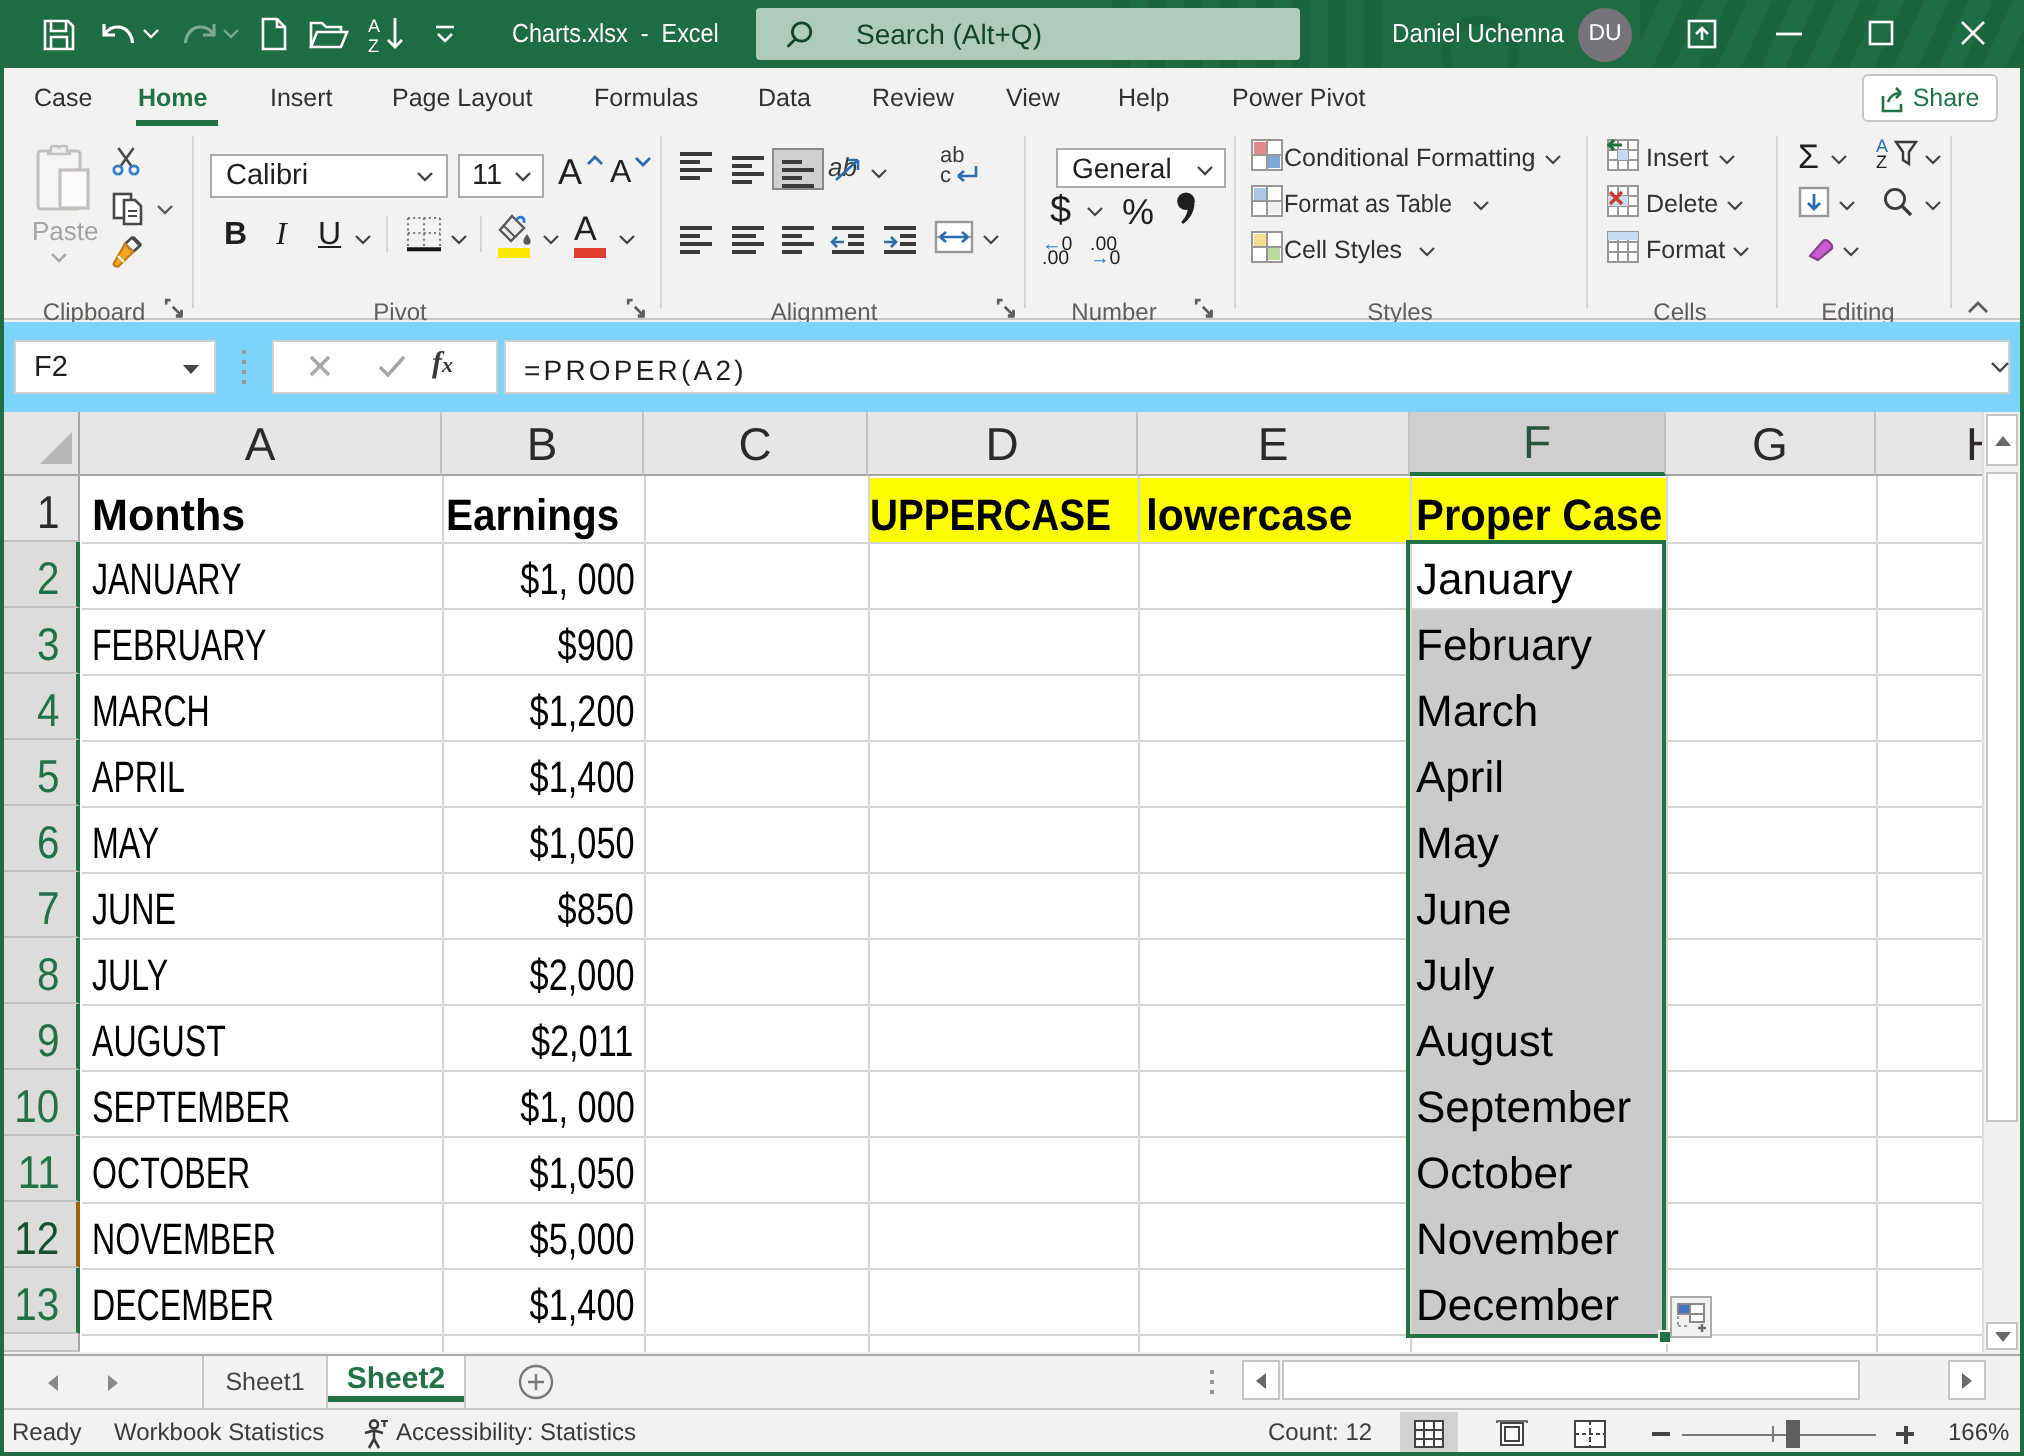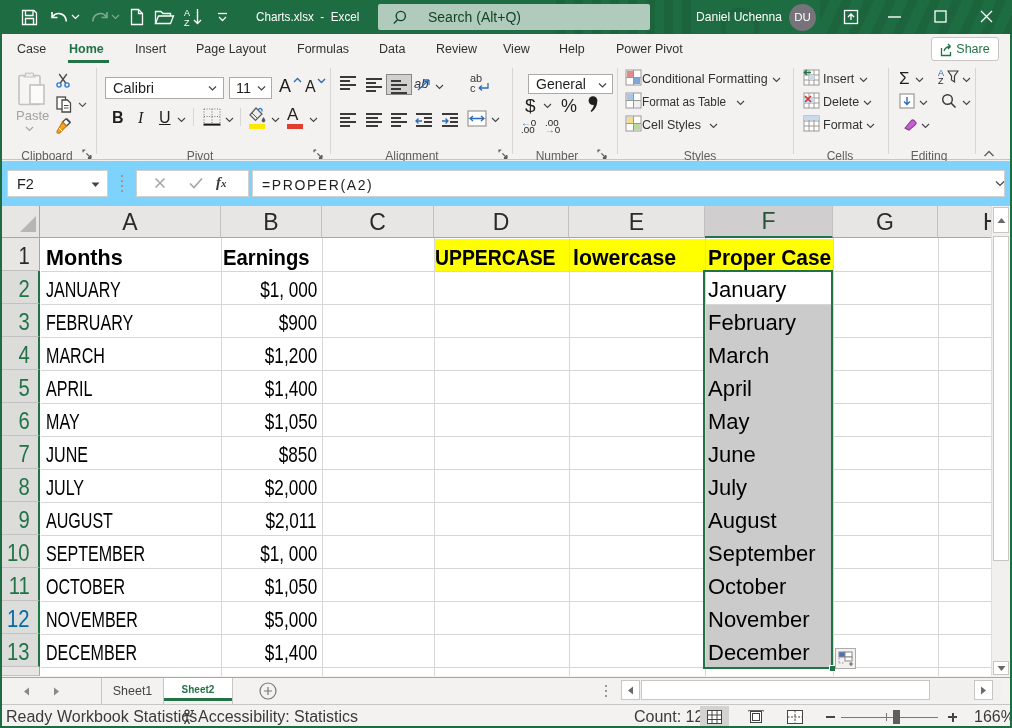--- a/index.html
+++ b/index.html
@@ -38,21 +38,21 @@
 .cell{position:absolute;font-size:22px;color:#000;line-height:33px;padding-top:2px;white-space:nowrap;overflow:hidden}
 .num{text-align:right}
 .sqz{display:inline-block;transform:scaleX(0.73);transform-origin:0 50%}
 .sqzr{display:inline-block;transform:scaleX(0.78);transform-origin:100% 50%}
 .sqzh{display:inline-block;transform:scaleX(0.88);transform-origin:100% 50%}
 .gline-v{position:absolute;width:1px;background:#d6d6d6}
 .gline-h{position:absolute;height:1px;background:#d6d6d6}
 
 #sheetbar{left:0;top:677px;width:1012px;height:26px;background:#f3f2f1;border-top:1px solid #aaa8a6}
 
-#status{left:0;top:704px;width:1012px;height:24px;background:#f3f2f1;border-top:1px solid #c8c6c4;font-size:16px;color:#3b3a39}
+#status{left:0;top:704px;width:1012px;height:24px;background:#f3f2f1;border-top:1px solid #c8c6c4;font-size:12px;color:#3b3a39}
 #frame-l{left:0;top:34px;width:2px;height:692px;background:#1e6c41}
 #frame-r{left:1010px;top:34px;width:2px;height:692px;background:#1e6c41}
 #frame-b{left:0;top:726px;width:1012px;height:2px;background:#1e6c41}
 </style></head><body>
 <div id="app">
 
 <div id="title" class="abs">
 <div class="tstripe" style="left:556px;width:140px;background:repeating-linear-gradient(90deg, rgba(0,0,0,0.08) 0 9px, rgba(0,0,0,0) 9px 18px)"></div>
 <div class="tstripe" style="left:820px;width:192px;background:repeating-linear-gradient(115deg, rgba(0,0,0,0.08) 0 9px, rgba(0,0,0,0) 9px 20px)"></div>
 <div class="tstripe" style="left:700px;width:80px;background:radial-gradient(circle at 50% 80%, rgba(0,0,0,0) 14px, rgba(0,0,0,0.08) 15px 19px, rgba(0,0,0,0) 20px)"></div>
@@ -446,21 +446,21 @@
 <div class="rowhdr" style="top:65px;height:33px;background:#dcdcda;border-right:2px solid #217346;color:#217346;line-height:33px"><span class="sqzh" style="margin-right:8px">2</span></div>
 <div class="rowhdr" style="top:98px;height:33px;background:#dcdcda;border-right:2px solid #217346;color:#217346;line-height:33px"><span class="sqzh" style="margin-right:8px">3</span></div>
 <div class="rowhdr" style="top:131px;height:33px;background:#dcdcda;border-right:2px solid #217346;color:#217346;line-height:33px"><span class="sqzh" style="margin-right:8px">4</span></div>
 <div class="rowhdr" style="top:164px;height:33px;background:#dcdcda;border-right:2px solid #217346;color:#217346;line-height:33px"><span class="sqzh" style="margin-right:8px">5</span></div>
 <div class="rowhdr" style="top:197px;height:33px;background:#dcdcda;border-right:2px solid #217346;color:#217346;line-height:33px"><span class="sqzh" style="margin-right:8px">6</span></div>
 <div class="rowhdr" style="top:230px;height:33px;background:#dcdcda;border-right:2px solid #217346;color:#217346;line-height:33px"><span class="sqzh" style="margin-right:8px">7</span></div>
 <div class="rowhdr" style="top:263px;height:33px;background:#dcdcda;border-right:2px solid #217346;color:#217346;line-height:33px"><span class="sqzh" style="margin-right:8px">8</span></div>
 <div class="rowhdr" style="top:296px;height:33px;background:#dcdcda;border-right:2px solid #217346;color:#217346;line-height:33px"><span class="sqzh" style="margin-right:8px">9</span></div>
 <div class="rowhdr" style="top:329px;height:33px;background:#dcdcda;border-right:2px solid #217346;color:#217346;line-height:33px"><span class="sqzh" style="margin-right:8px">10</span></div>
 <div class="rowhdr" style="top:362px;height:33px;background:#dcdcda;border-right:2px solid #217346;color:#217346;line-height:33px"><span class="sqzh" style="margin-right:8px">11</span></div>
-<div class="rowhdr" style="top:395px;height:33px;background:#dcdcda;border-right:2px solid #15803d;color:#0369a1;line-height:33px"><span class="sqzh" style="margin-right:8px">12</span></div>
+<div class="rowhdr" style="top:395px;height:33px;background:#dcdcda;border-right:2px solid #a16207;color:#14532d;line-height:33px"><span class="sqzh" style="margin-right:8px">12</span></div>
 <div class="rowhdr" style="top:428px;height:33px;background:#dcdcda;border-right:2px solid #217346;color:#217346;line-height:33px"><span class="sqzh" style="margin-right:8px">13</span></div>
 <div class="rowhdr" style="top:461px;height:9px"></div>
 <div class="gline-v" style="left:221px;top:32px;height:438px"></div>
 <div class="gline-v" style="left:322px;top:32px;height:438px"></div>
 <div class="gline-v" style="left:434px;top:32px;height:438px"></div>
 <div class="gline-v" style="left:569px;top:32px;height:438px"></div>
 <div class="gline-v" style="left:705px;top:32px;height:438px"></div>
 <div class="gline-v" style="left:833px;top:32px;height:438px"></div>
 <div class="gline-v" style="left:938px;top:32px;height:438px"></div>
 <div class="gline-h" style="left:41px;top:65px;width:950px"></div>
@@ -546,21 +546,21 @@
 <div id="sheetbar" class="abs">
 <svg class="abs" style="left:23px;top:9px" width="7" height="9" viewBox="0 0 7 9">
         <path d="M6 0.5 L1 4.5 L6 8.5 Z" fill="#8a8886"></path>
       </svg>
 <svg class="abs" style="left:53px;top:9px" width="7" height="9" viewBox="0 0 7 9">
         <path d="M1 0.5 L6 4.5 L1 8.5 Z" fill="#8a8886"></path>
       </svg>
 <div class="abs" style="left:101px;top:0;width:1px;height:26px;background:#c8c6c4"></div>
 <div class="abs" style="left:102px;top:0;width:61px;height:26px;font-size:12.5px;color:#444;text-align:center;line-height:26px">Sheet1</div>
 <div class="abs" style="left:163px;top:0;width:1px;height:26px;background:#c8c6c4"></div>
-<div class="abs" style="left:164px;top:0;width:68px;height:23px;background:#fff;border-bottom:3px solid #217346;font-size:10px;font-weight:bold;color:#217346;text-align:center;line-height:24px">Sheet2</div>
+<div class="abs" style="left:164px;top:0;width:68px;height:23px;background:#fff;border-bottom:3px solid #217346;font-size:15px;font-weight:bold;color:#217346;text-align:center;line-height:24px">Sheet2</div>
 <div class="abs" style="left:232px;top:0;width:1px;height:26px;background:#c8c6c4"></div>
 <svg class="abs" style="left:259px;top:4px" width="18" height="18" viewBox="0 0 18 18">
         <circle cx="9" cy="9" r="8" fill="none" stroke="#7a7876" stroke-width="1.2"></circle>
         <path d="M9 5 V13 M5 9 H13" stroke="#7a7876" stroke-width="1.2"></path>
       </svg>
 <div class="abs" style="left:605px;top:7px;width:2px;height:2px;background:#9a9896;box-shadow:0 5px #9a9896,0 10px #9a9896"></div>
 <div class="abs" style="left:620px;top:2px;width:381px;height:21px;background:#f1f0ef"></div>
 <div class="abs" style="left:621px;top:2px;width:19px;height:20px;background:#fff;border:1px solid #c8c6c4"></div>
 <svg class="abs" style="left:627px;top:8px" width="7" height="9" viewBox="0 0 7 9">
         <path d="M6 0.5 L1 4.5 L6 8.5 Z" fill="#6b6967"></path>

